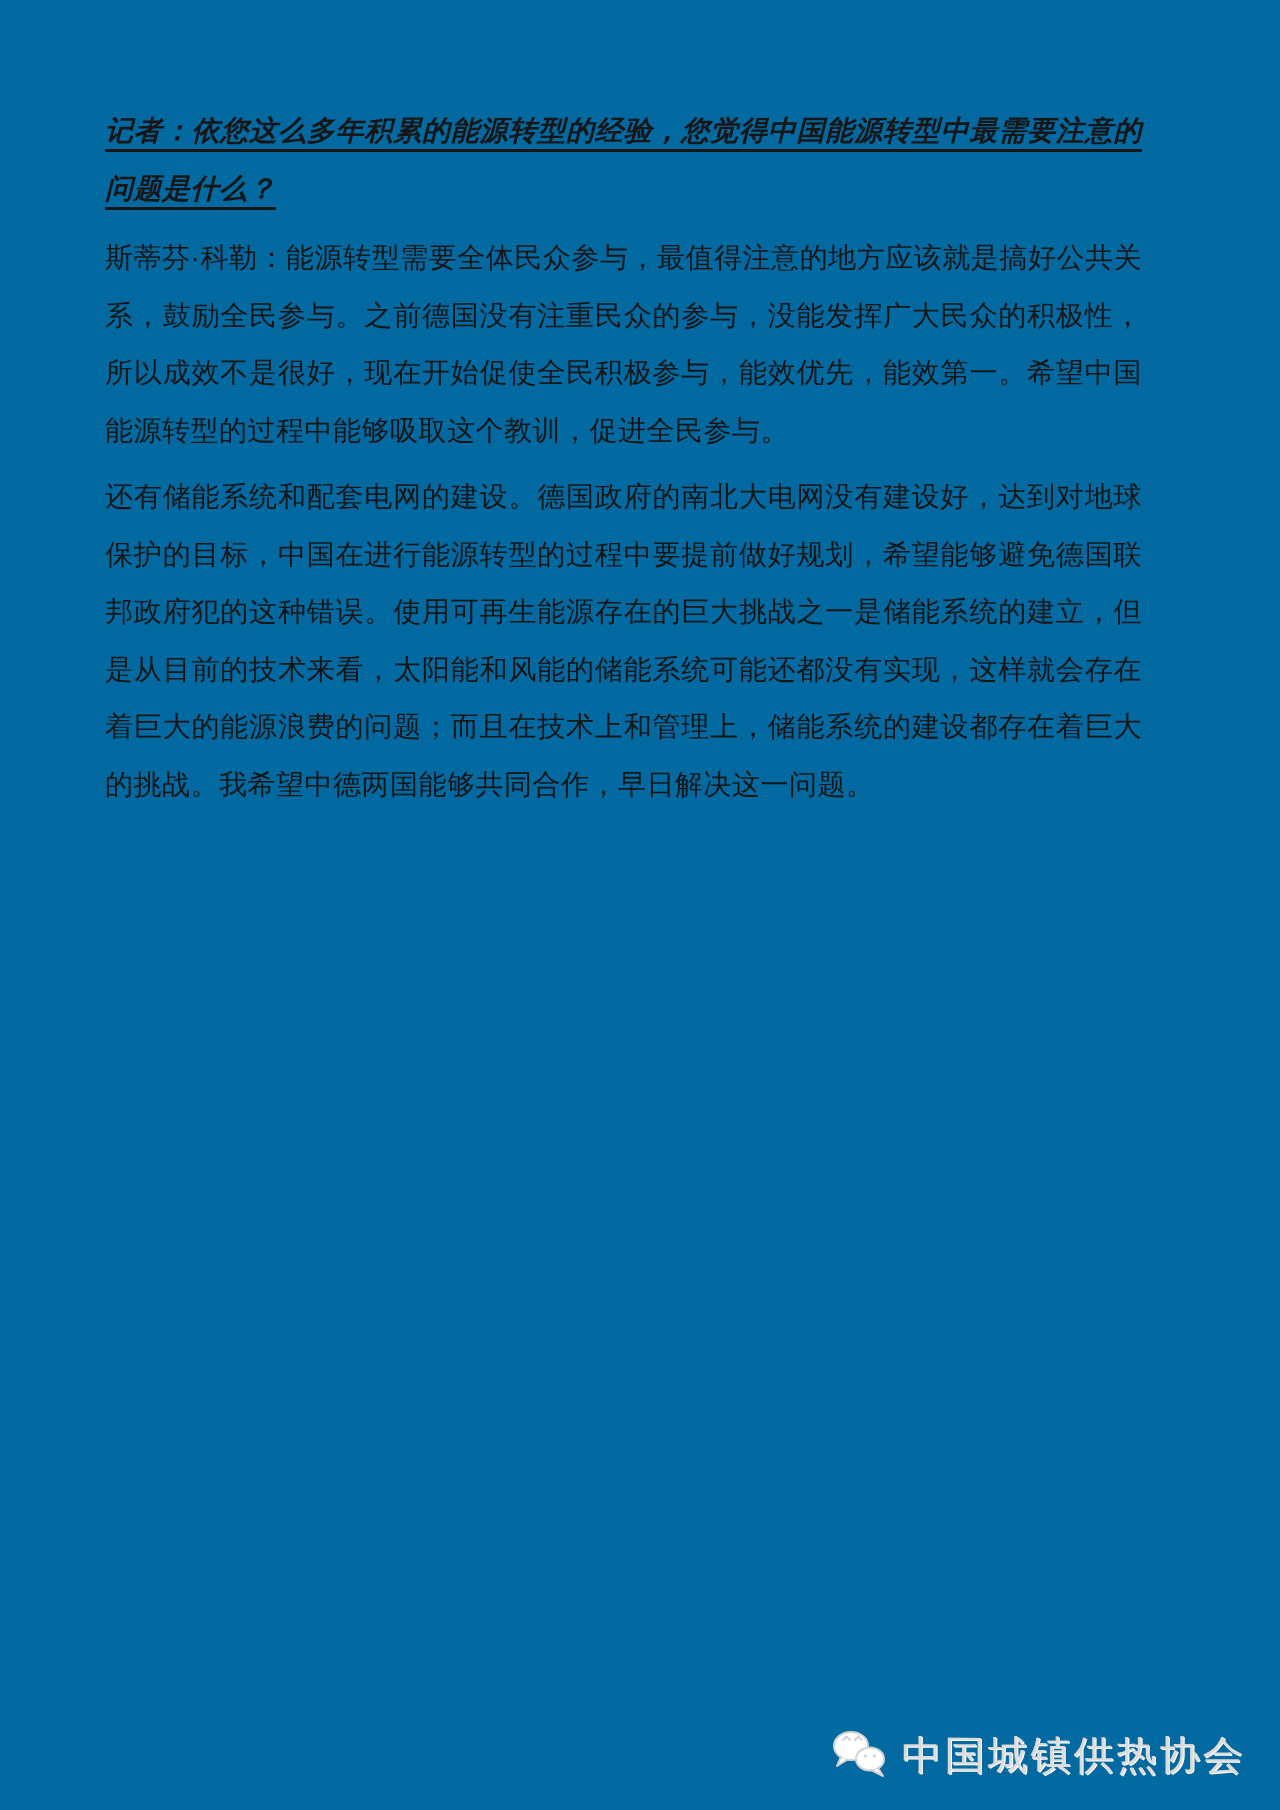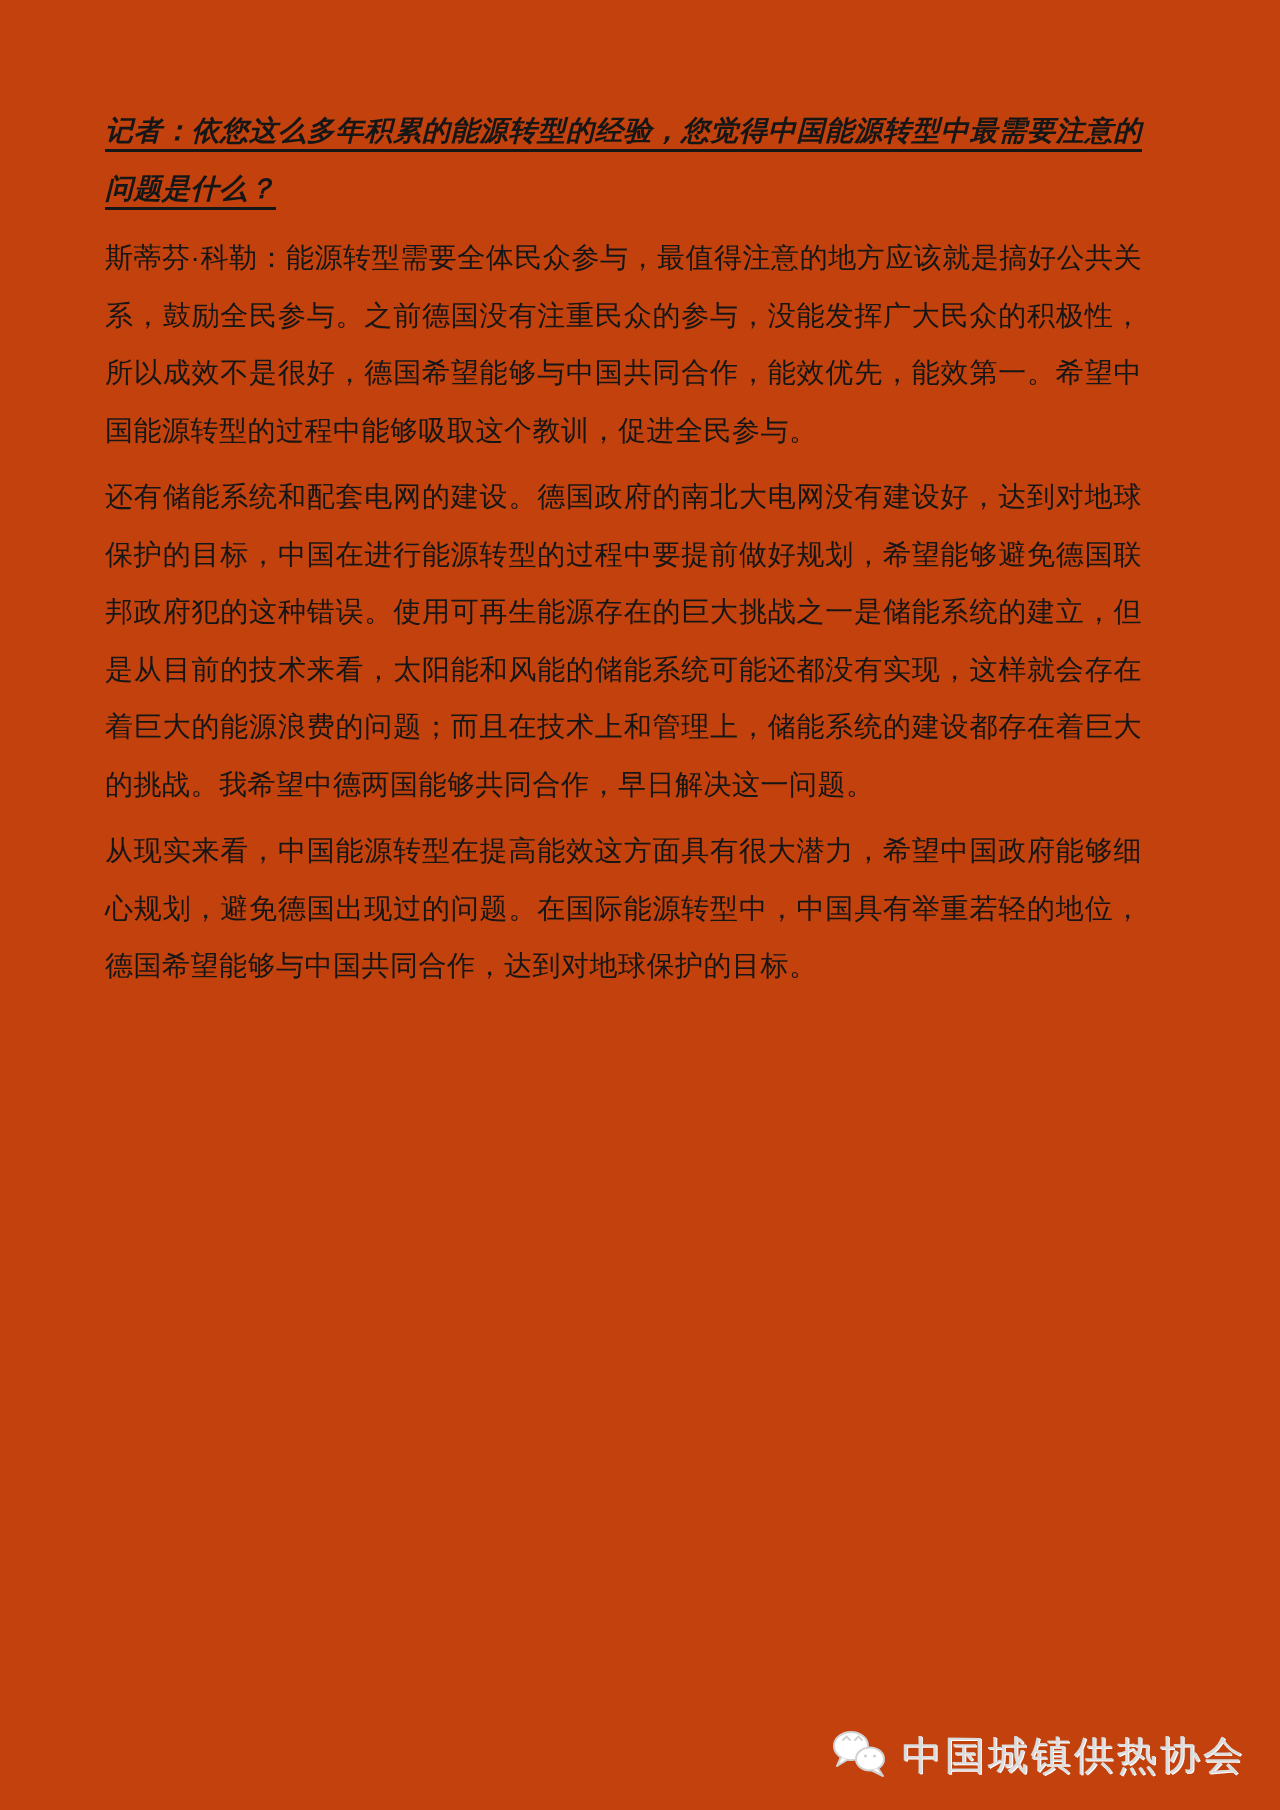--- a/index.html
+++ b/index.html
@@ -1,20 +1,20 @@
 <!DOCTYPE html>
 <html><head>
 <meta charset="utf-8">
 <style>
   html, body { margin: 0; padding: 0; background: #ffffff; }
   .page {
     position: relative;
     width: 1280px;
     height: 1810px;
-    background: #c2410c;
+    background: #0369a1;
     overflow: hidden;
     font-family: "Liberation Sans", sans-serif;
     color: #161616;
   }
   .content {
     position: absolute;
     left: 105px;
     right: 138px;
     top: 102px;
   }
@@ -55,23 +55,22 @@
     text-shadow: 1px 1px 0 #ffffff, -0.5px -0.5px 0 #c8c8c8;
     white-space: nowrap;
   }
 </style>
 </head>
 <body>
 
 <div class="page">
   <div class="content">
     <p class="heading">记者：依您这么多年积累的能源转型的经验，您觉得中国能源转型中最需要注意的问题是什么？</p>
-    <p class="body-para">斯蒂芬·科勒：能源转型需要全体民众参与，最值得注意的地方应该就是搞好公共关系，鼓励全民参与。之前德国没有注重民众的参与，没能发挥广大民众的积极性，所以成效不是很好，德国希望能够与中国共同合作，能效优先，能效第一。希望中国能源转型的过程中能够吸取这个教训，促进全民参与。</p>
+    <p class="body-para">斯蒂芬·科勒：能源转型需要全体民众参与，最值得注意的地方应该就是搞好公共关系，鼓励全民参与。之前德国没有注重民众的参与，没能发挥广大民众的积极性，所以成效不是很好，现在开始促使全民积极参与，能效优先，能效第一。希望中国能源转型的过程中能够吸取这个教训，促进全民参与。</p>
     <p class="body-para">还有储能系统和配套电网的建设。德国政府的南北大电网没有建设好，达到对地球保护的目标，中国在进行能源转型的过程中要提前做好规划，希望能够避免德国联邦政府犯的这种错误。使用可再生能源存在的巨大挑战之一是储能系统的建立，但是从目前的技术来看，太阳能和风能的储能系统可能还都没有实现，这样就会存在着巨大的能源浪费的问题；而且在技术上和管理上，储能系统的建设都存在着巨大的挑战。我希望中德两国能够共同合作，早日解决这一问题。</p>
-    <p class="body-para">从现实来看，中国能源转型在提高能效这方面具有很大潜力，希望中国政府能够细心规划，避免德国出现过的问题。在国际能源转型中，中国具有举重若轻的地位，德国希望能够与中国共同合作，达到对地球保护的目标。</p>
   </div>
 
   <div class="footer">
     <span class="wc-icon">
       <svg viewBox="0 0 62 58" width="62" height="58" fill="none" stroke="#d2d2d2" stroke-width="2" stroke-linecap="round" stroke-linejoin="round">
 
         <ellipse cx="23" cy="20" rx="17" ry="14" fill="#ffffff"></ellipse>
         <path d="M13 31 L9 40 L19 34" fill="#ffffff"></path>
 
         <path d="M15 14 l3.5 -3.5 l3.5 3.5"></path>

